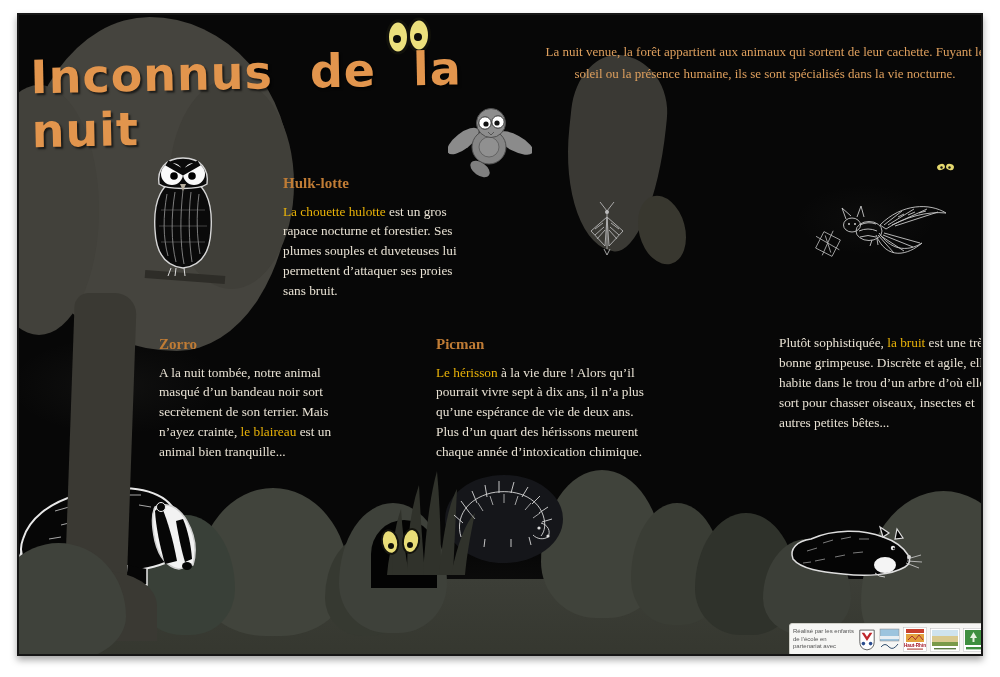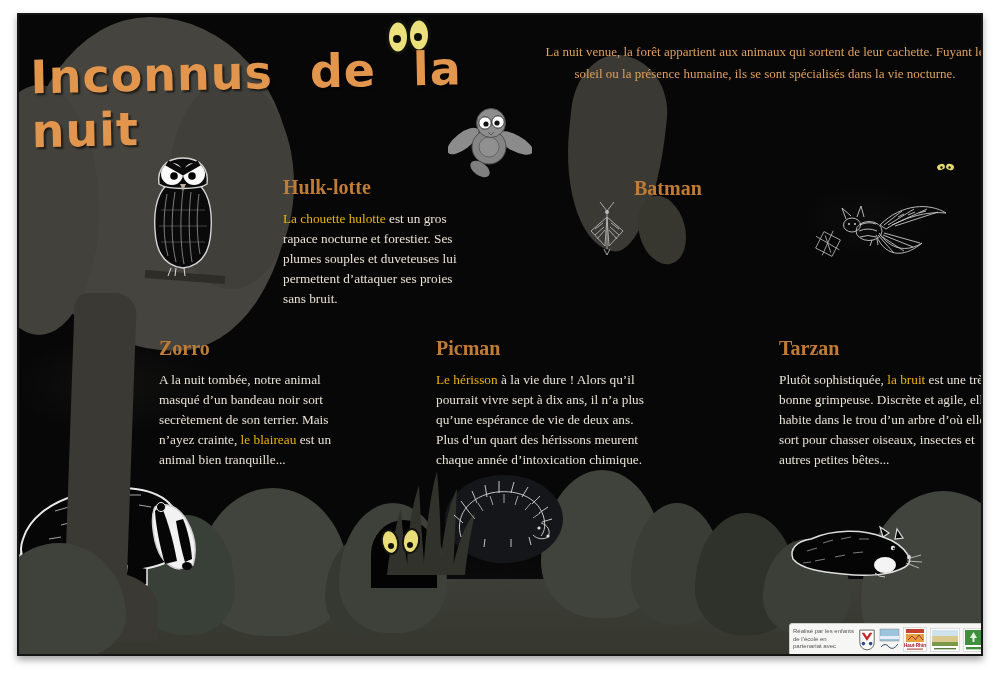--- a/index.html
+++ b/index.html
@@ -30,21 +30,21 @@
   .bush{position:absolute;z-index:2;border-radius:50% 50% 45% 45% / 62% 62% 38% 38%;}
   .cave{left:352px;top:505px;width:66px;height:68px;background:#030303;z-index:2;border-radius:50% 50% 0 0;}
   
   .title{left:12px;top:30px;width:505px;z-index:10;color:#e2954d;
          font-family:"DejaVu Sans",sans-serif;font-weight:bold;font-size:46px;
          letter-spacing:1px;word-spacing:20px;transform:rotate(-1.2deg);
          text-shadow:2px 2px 2px rgba(0,0,0,0.6);}
   .intro{left:520px;top:26px;width:452px;z-index:10;color:#dfa05e;text-align:center;
          font-weight:normal;font-size:13px;line-height:1.66;}
   .section{z-index:10;font-size:13.3px;line-height:1.5;color:#e9e2d4;}
-  .section h3{margin:0 0 7px 0;font-size:20px;color:#c07c35;font-weight:bold;}
+  .section h3{margin:0 0 7px 0;font-size:15px;color:#c07c35;font-weight:bold;}
   .hl{color:#eab308;}
   .sec-hulk{left:264px;top:157px;width:192px;}
   .sec-batman{left:615px;top:158px;width:196px;}
   .sec-zorro{left:140px;top:318px;width:204px;}
   .sec-picman{left:417px;top:318px;width:218px;}
   .sec-tarzan{left:760px;top:318px;width:212px;}
   
   .credits{left:770px;top:608px;width:200px;height:33px;z-index:11;background:#f6f6f4;
            border-radius:3px;border:1px solid #cfcfc8;display:flex;align-items:center;
            gap:3px;padding:1px 3px;box-sizing:border-box;}
@@ -228,35 +228,33 @@
     <circle cx="6.5" cy="6.5" r="1.2" fill="#111"></circle>
         <circle cx="14.5" cy="6.5" r="1.2" fill="#111"></circle>
   </svg>
 
   <div class="abs section sec-hulk">
     <h3>Hulk-lotte</h3>
     <p style="margin:0;"><span></span><span class="hl">La chouette hulotte</span><span> est un gros rapace nocturne et forestier. Ses plumes souples et duveteuses lui permettent d’attaquer ses proies sans bruit.</span></p>
   </div>
 
   <div class="abs section sec-batman">
-    <h3>Batman</h3>
   </div>
 
   <div class="abs section sec-picman">
     <h3>Picman</h3>
     <p style="margin:0;"><span class="hl">Le hérisson</span><span> à la vie dure ! Alors qu’il pourrait vivre sept à dix ans, il n’a plus qu’une espérance de vie de deux ans. Plus d’un quart des hérissons meurent chaque année d’intoxication chimique.</span></p>
   </div>
 
   <div class="abs section sec-zorro">
     <h3>Zorro</h3>
     <p style="margin:0;"><span>A la nuit tombée, notre animal masqué d’un bandeau noir sort secrètement de son terrier. Mais n’ayez crainte, </span><span class="hl">le blaireau</span><span> est un animal bien tranquille...</span></p>
   </div>
 
   <div class="abs section sec-tarzan">
-    <h3>Tarzan</h3>
     <p style="margin:0;"><span>Plutôt sophistiquée, </span><span class="hl">la bruit</span><span> est une très bonne grimpeuse. Discrète et agile, elle habite dans le trou d’un arbre d’où elle sort pour chasser oiseaux, insectes et autres petites bêtes...</span></p>
   </div>
 
   <div class="abs credits">
     <div class="cap">Réalisé par les enfants de l’école en partenariat avec</div>
     <div class="logo">
       <svg width="18" height="24" viewBox="0 0 20 24">
         <path d="M2,1 H18 V14 Q18,22 10,23 Q2,22 2,14 Z" fill="#fff" stroke="#555" stroke-width="1"></path>
         <path d="M4,4 L10,13 L16,4 L13,4 L10,8.5 L7,4 Z" fill="#c0282d"></path>
         <circle cx="6" cy="16" r="2" fill="#2a4b8d"></circle>

